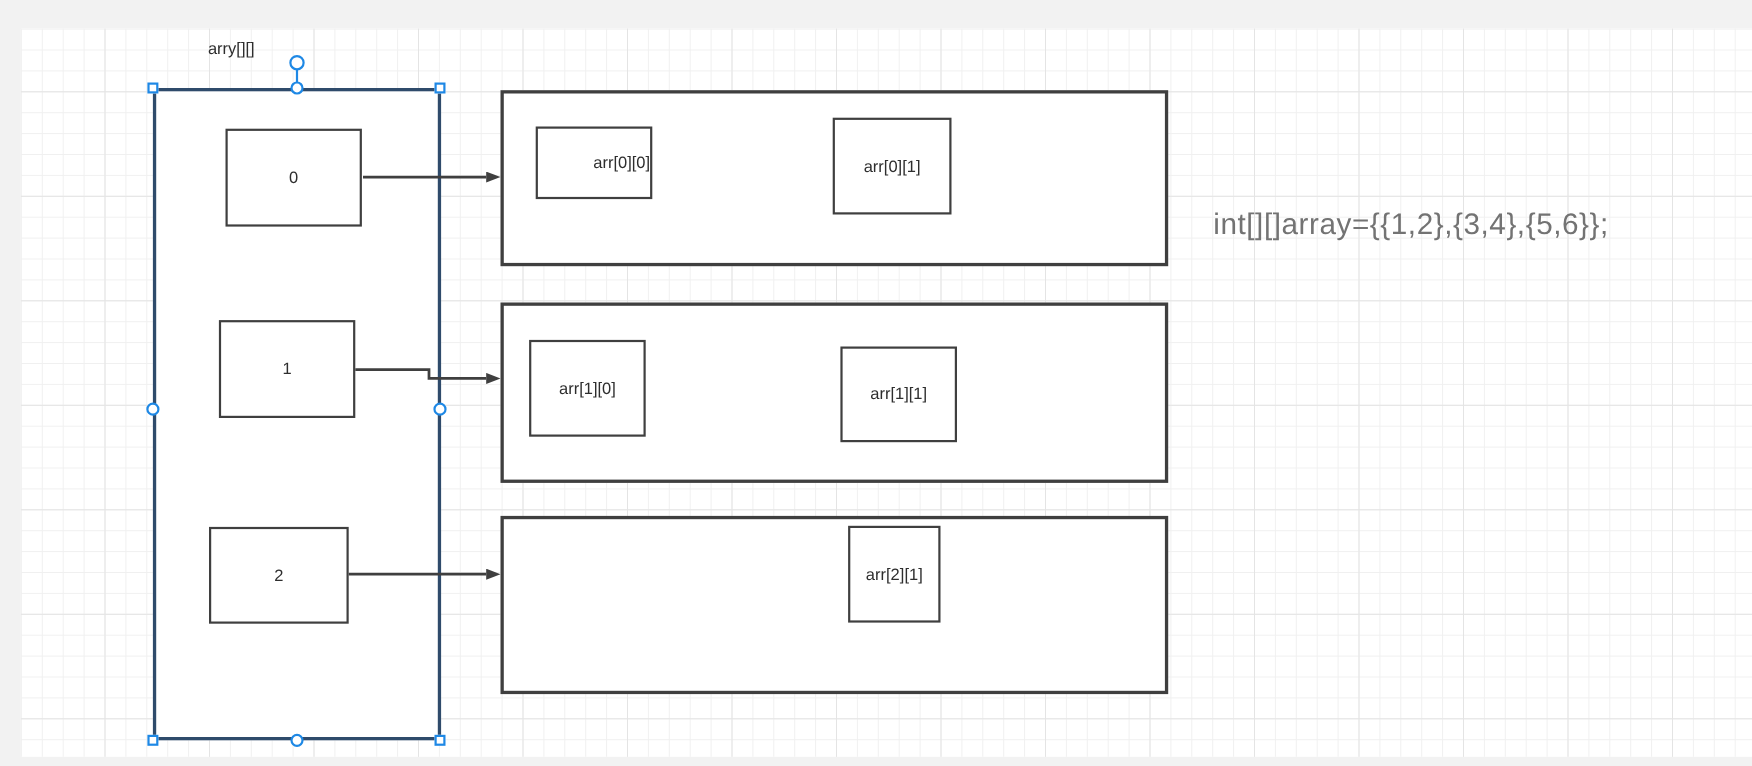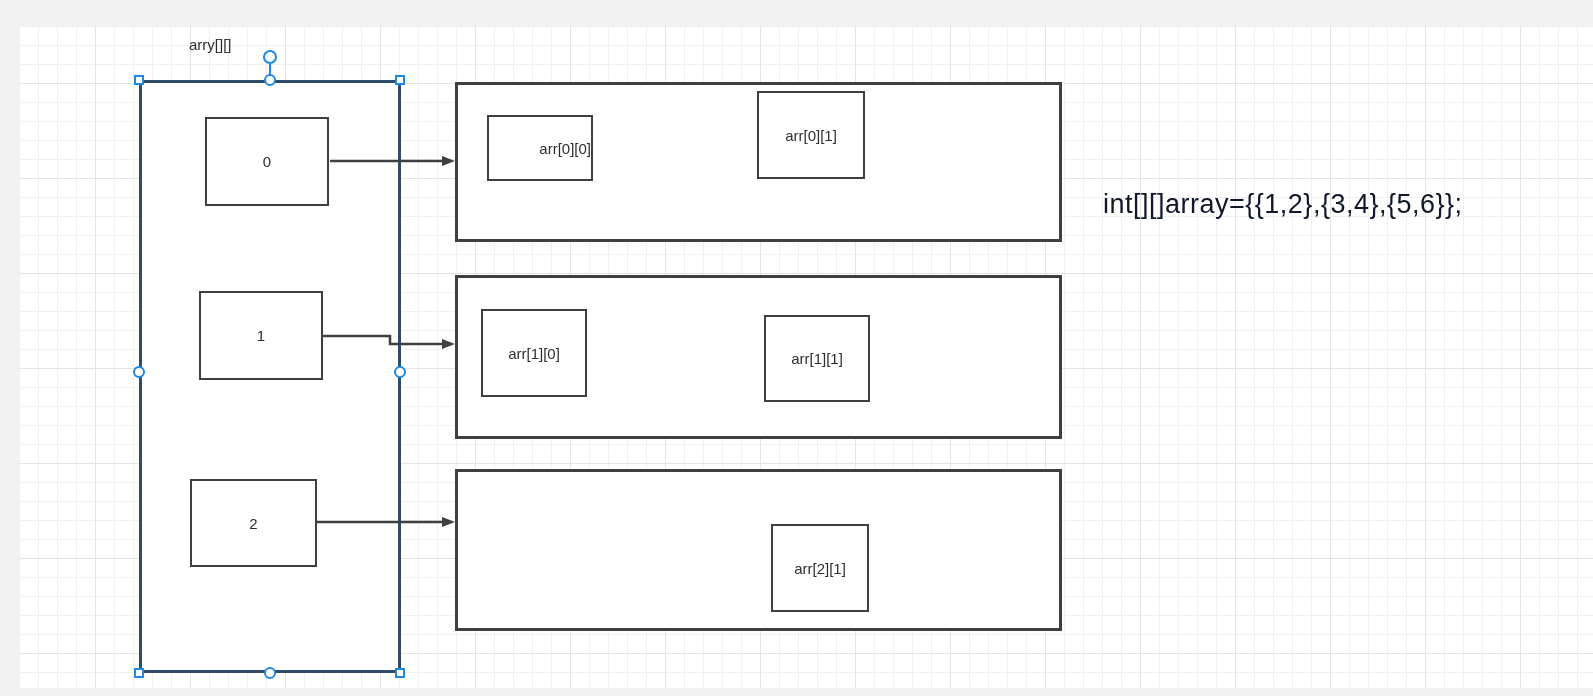--- a/index.html
+++ b/index.html
@@ -41,29 +41,29 @@
   .pbox2{left:190px;top:479px;width:127px;height:88px;}
 
   
   .rrect{border-width:3px;}
   .row0{left:455px;top:82px;width:607px;height:160px;}
   .row1{left:455px;top:275px;width:607px;height:164px;}
   .row2{left:455px;top:469px;width:607px;height:162px;}
 
   
   .c00{left:487px;top:115px;width:106px;height:66px;justify-content:flex-end;}
-  .c01{left:757px;top:91px;width:108px;height:88px;}
+  .c01{left:757px;top:107px;width:108px;height:88px;}
   .c10{left:481px;top:309px;width:106px;height:88px;}
   .c11{left:764px;top:315px;width:106px;height:87px;}
   .c20{left:495px;top:496px;width:107px;height:89px;}
-  .c21{left:771px;top:524px;width:98px;height:88px;}
+  .c21{left:771px;top:478px;width:84px;height:88px;}
 
   .arrows{position:absolute;left:0;top:0;pointer-events:none;}
 
-  .code-text{position:absolute;left:1103px;top:189px;font-size:27px;color:#0f172a;
+  .code-text{position:absolute;left:1103px;top:189px;font-size:27px;color:#737373;
     white-space:nowrap;letter-spacing:0.5px;}
 </style>
 </head>
 <body>
 
 <div class="stage">
   <div class="canvas"></div>
 
   <div class="container-title">arry[][]</div>
 

